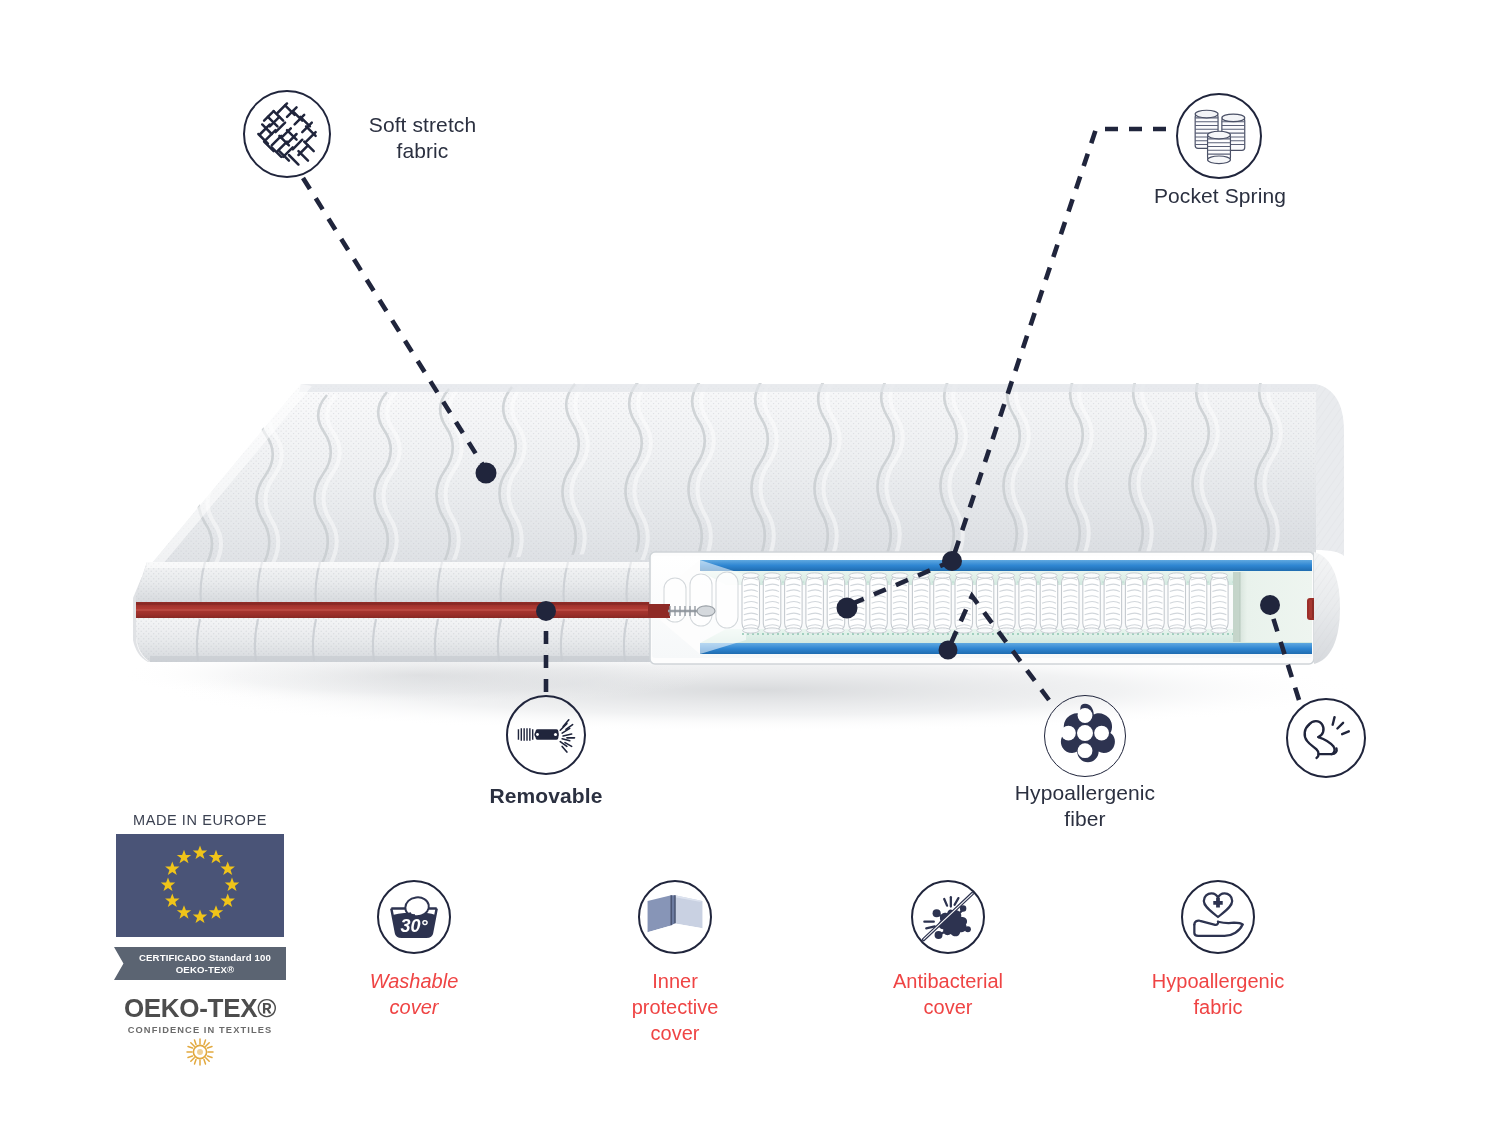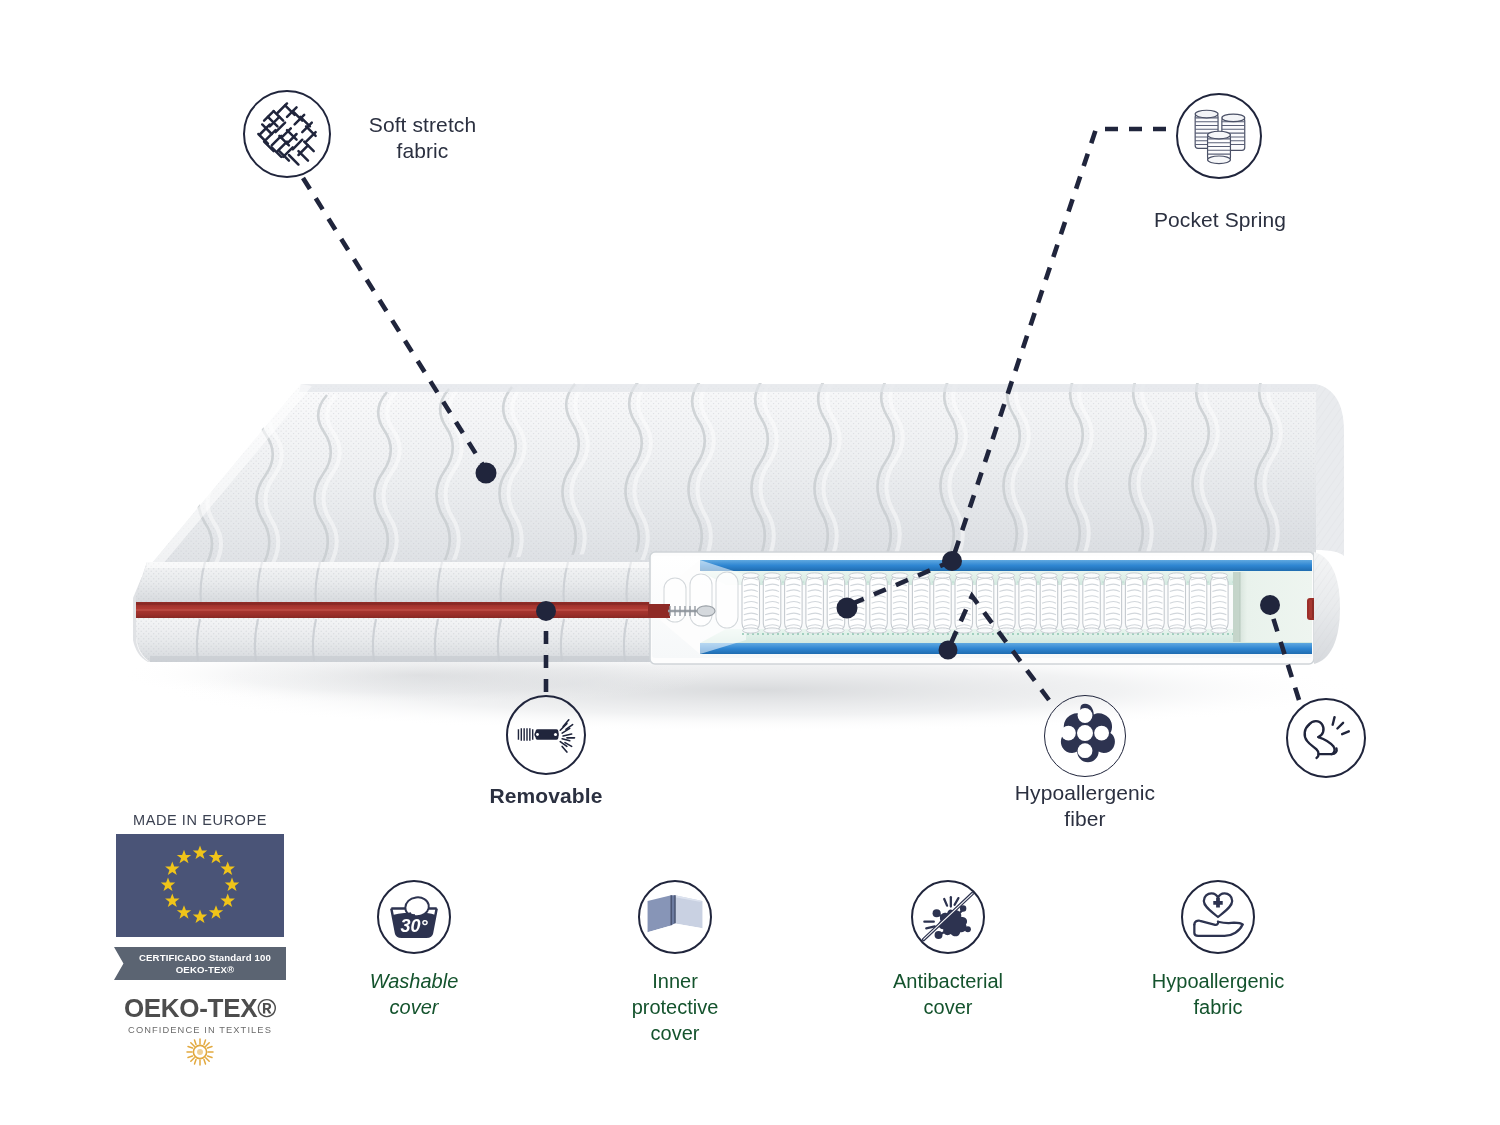--- a/index.html
+++ b/index.html
@@ -42,21 +42,21 @@
   .feature .fcircle {
     width: 74px; height: 74px;
     margin: 0 auto 14px auto;
     border: 2px solid #20253c;
     border-radius: 50%;
     overflow: hidden;
     position: relative;
   }
   .feature .fcircle svg { display: block; width: 100%; height: 100%; }
   .feature .flabel {
-    color: #14532d;
+    color: #ef4444;
     font-size: 20px;
     line-height: 26px;
     white-space: pre-line;
   }
 
   
   #oeko { position: absolute; left: 110px; top: 812px; width: 180px; }
   #oeko .made {
     text-align: center;
     font-size: 14.5px;
@@ -97,21 +97,21 @@
     text-align: center;
     color: #4d4d4d;
     font-size: 26px;
     font-weight: bold;
     letter-spacing: -.3px;
   }
   #oeko .conf {
     text-align: center;
     color: #6b6b6b;
     font-size: 9.3px;
-    font-weight: normal;
+    font-weight: bold;
     letter-spacing: 1.1px;
     margin-top: 1px;
   }
   #oeko .stdrow {
     display: flex; align-items: center; justify-content: center;
     gap: 4px; margin-top: 2px;
   }
   #oeko .std {
     color: #e29a2e;
     font-size: 25px;
@@ -811,21 +811,21 @@
             <line x1="31" y1="54" x2="55" y2="54"></line>
               <line x1="31" y1="58" x2="55" y2="58"></line>
             <line x1="31" y1="62" x2="55" y2="62"></line>
           </g>
           <ellipse cx="43" cy="42" rx="12" ry="4" fill="#f6f7f9" stroke="#4a5066"></ellipse>
           <ellipse cx="43" cy="68" rx="12" ry="4" fill="#f6f7f9" stroke="#4a5066"></ellipse>
         </g>
       </g>
     </svg>
   </div>
-  <div class="callout-label" style="left:1120px; top:207px; width:200px;">Pocket Spring</div>
+  <div class="callout-label" style="left:1120px; top:183px; width:200px;">Pocket Spring</div>
 
   <div class="icon-circle" style="left:506px; top:695px; width:80px; height:80px;">
     <svg viewBox="0 0 80 80">
 
       <g stroke="#20253c" stroke-width="1.5">
         <line x1="11" y1="34" x2="11" y2="45"></line>
           <line x1="14" y1="33" x2="14" y2="46"></line>
         <line x1="17" y1="33" x2="17" y2="46"></line>
           <line x1="20" y1="33" x2="20" y2="46"></line>
         <line x1="23" y1="33" x2="23" y2="46"></line>

